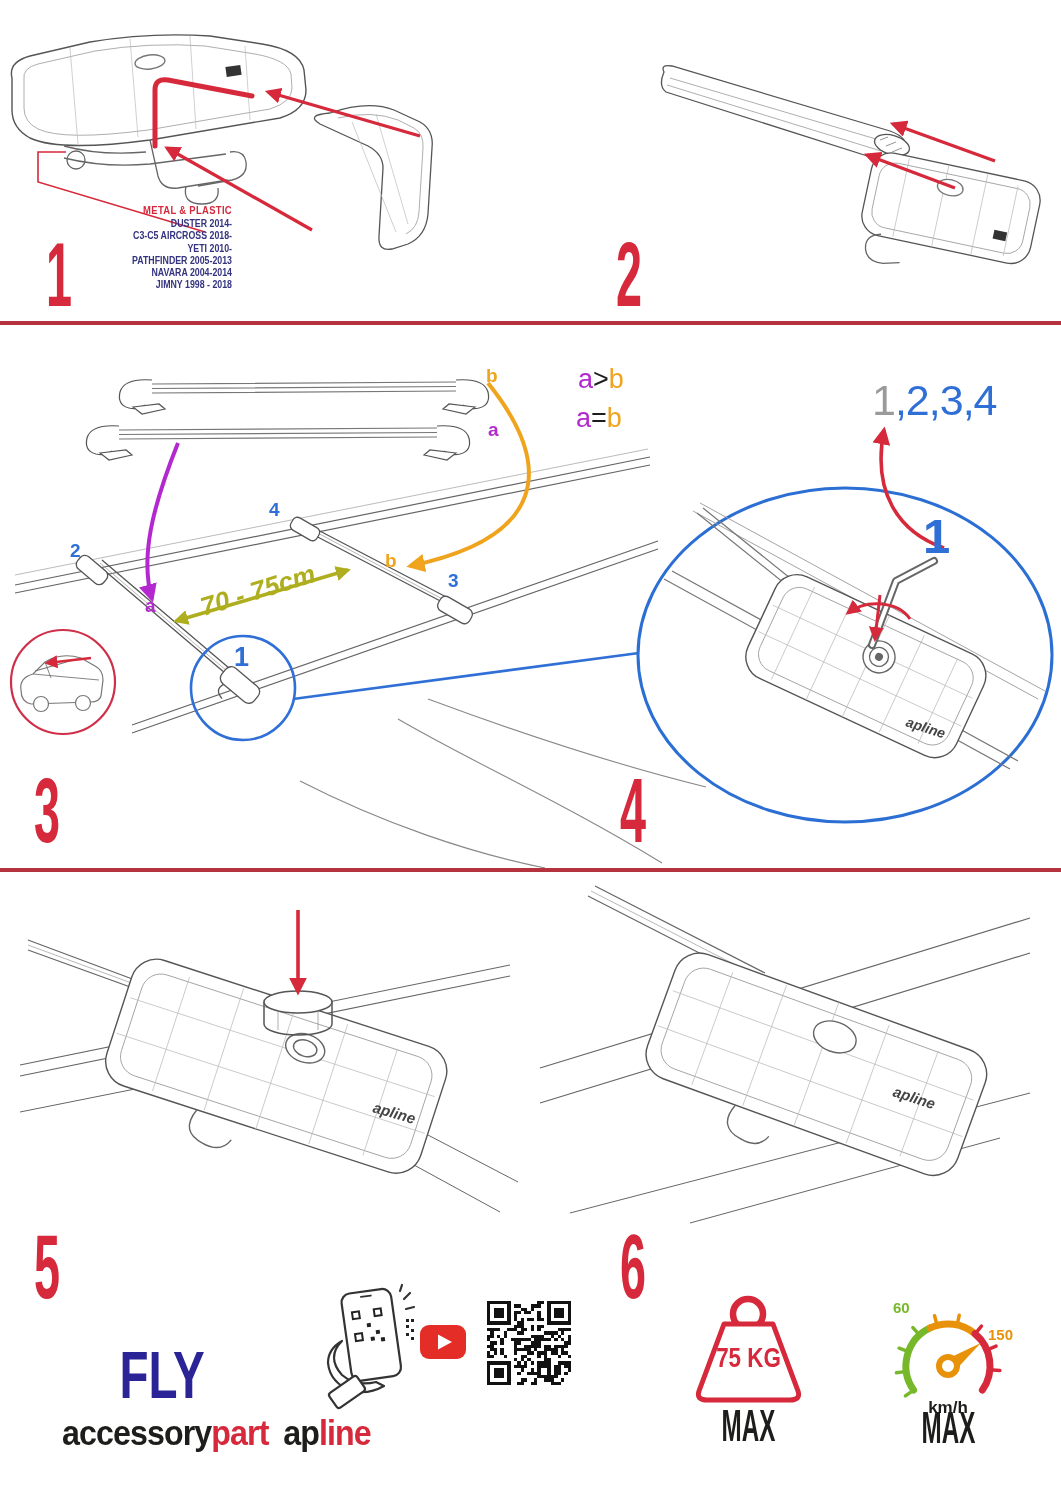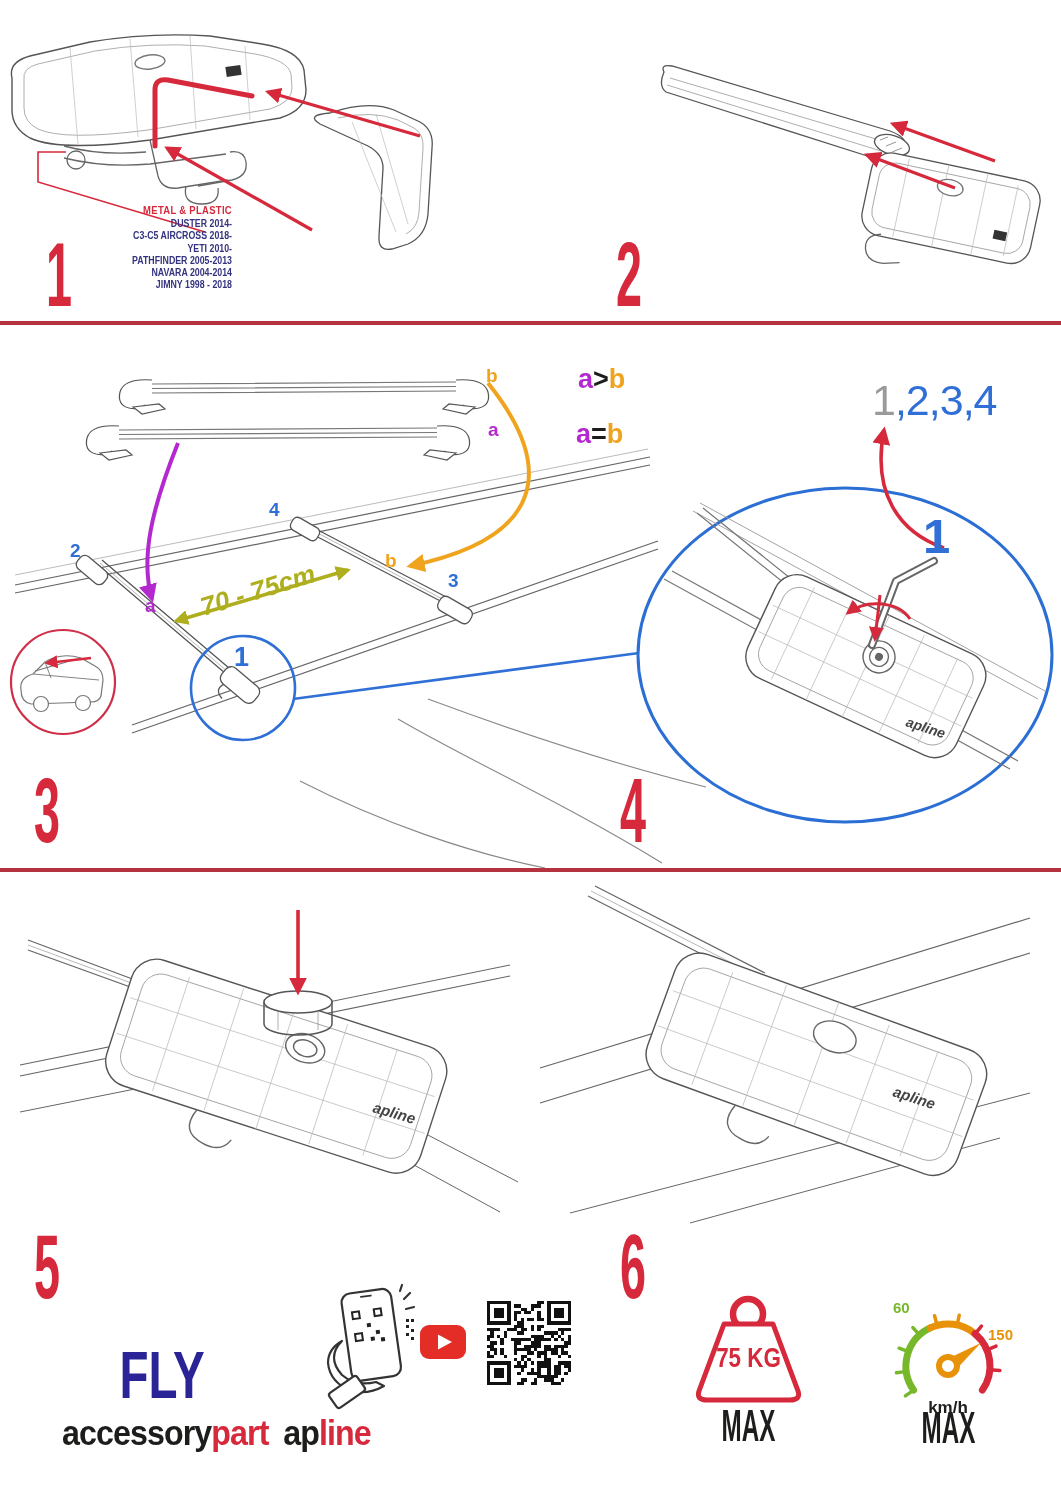--- a/index.html
+++ b/index.html
@@ -9,21 +9,21 @@
   .stepnum{position:absolute;color:#d6293b;font-size:90px;font-weight:700;line-height:1;
            transform:scaleX(.52);transform-origin:left top;letter-spacing:-2px;}
   .materials{position:absolute;left:40px;top:204px;width:192px;text-align:right;line-height:1.12;}
   .materials .mat-title{color:#d6293b;font-weight:700;font-size:11.5px;letter-spacing:.4px;
       transform:scaleX(.82);transform-origin:100% 0;}
   .materials .mat-line{color:#34337f;font-weight:700;font-size:11px;
       transform:scaleX(.8);transform-origin:100% 0;white-space:nowrap;}
   .divider{position:absolute;left:0;width:1061px;height:4px;background:#b5323f;}
   .lbl{position:absolute;font-weight:700;font-size:19px;line-height:1;}
   .blue{color:#2f6fd6;} .purple{color:#b429cf;} .orange{color:#f0a41e;} .gray{color:#9a9a9a;}
-  .rule{position:absolute;font-weight:700;font-size:27px;line-height:1;letter-spacing:0;text-align:right;}
+  .rule{position:absolute;font-weight:400;font-size:27px;line-height:1;letter-spacing:0;text-align:right;}
   .rule .op{color:#1d1d1b;}
   .distance{position:absolute;left:158px;top:575px;width:200px;text-align:center;
       transform:rotate(-17deg);color:#aeae1e;font-weight:700;font-style:italic;font-size:26px;}
   .seq{position:absolute;left:872px;top:376px;font-size:43px;font-weight:400;letter-spacing:-1px;}
   .callout1{position:absolute;left:923px;top:508px;font-size:49px;font-weight:700;color:#2f6fd6;}
   .circ1{position:absolute;left:234px;top:642px;font-size:27px;font-weight:700;color:#2f6fd6;}
   .brand{position:absolute;left:104px;top:1342px;width:110px;text-align:center;color:#2b2496;
       font-size:66px;font-weight:700;line-height:1;transform:scaleX(.72);transform-origin:center top;}
   .wordmark{position:absolute;left:62px;top:1413px;font-size:35px;font-weight:700;letter-spacing:-1px;
       transform:scaleX(.92);transform-origin:left top;white-space:nowrap;}
@@ -222,21 +222,21 @@
     <path d="M 880,272 L 875,316" stroke="#d6293b" stroke-width="3" fill="none" marker-end="url(#ar-red3)"></path>
     <path d="M 944,225 C 898,209 872,169 884,107" stroke="#d6293b" stroke-width="3.6" fill="none" marker-end="url(#ar-red3)"></path>
   </svg>
 
   <div class="lbl orange" style="left:486px;top:366px">b</div>
   <div class="lbl purple" style="left:488px;top:420px">a</div>
 
   <div class="rule" style="left:578px;top:366px">
     <span class="purple">a</span><span class="op">&gt;</span><span class="orange">b</span>
   </div>
-  <div class="rule" style="left:576px;top:421px">
+  <div class="rule" style="left:576px;top:405px">
     <span class="purple">a</span><span class="op">=</span><span class="orange">b</span>
   </div>
 
   <div class="lbl blue" style="left:70px;top:541px">2</div>
   <div class="lbl blue" style="left:269px;top:500px">4</div>
   <div class="lbl orange" style="left:385px;top:551px">b</div>
   <div class="lbl blue" style="left:448px;top:571px">3</div>
   <div class="lbl purple" style="left:145px;top:596px">a</div>
   <div class="distance">70 - 75cm</div>
   <div class="circ1">1</div>

